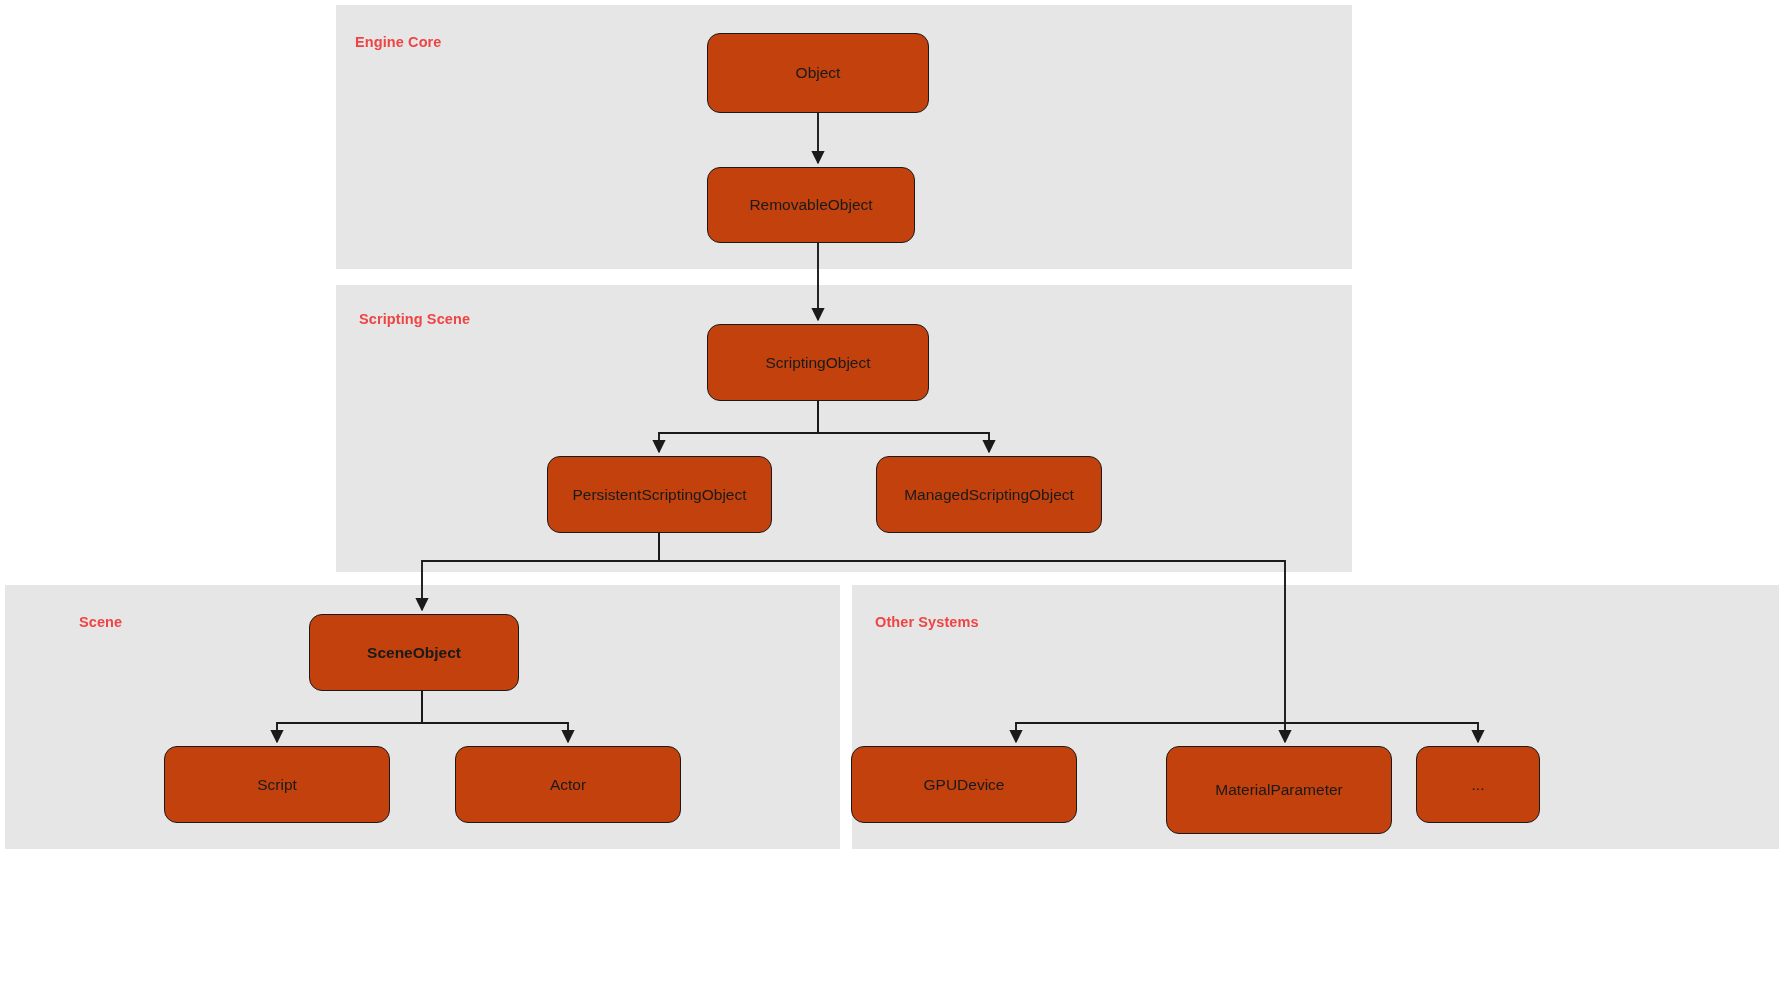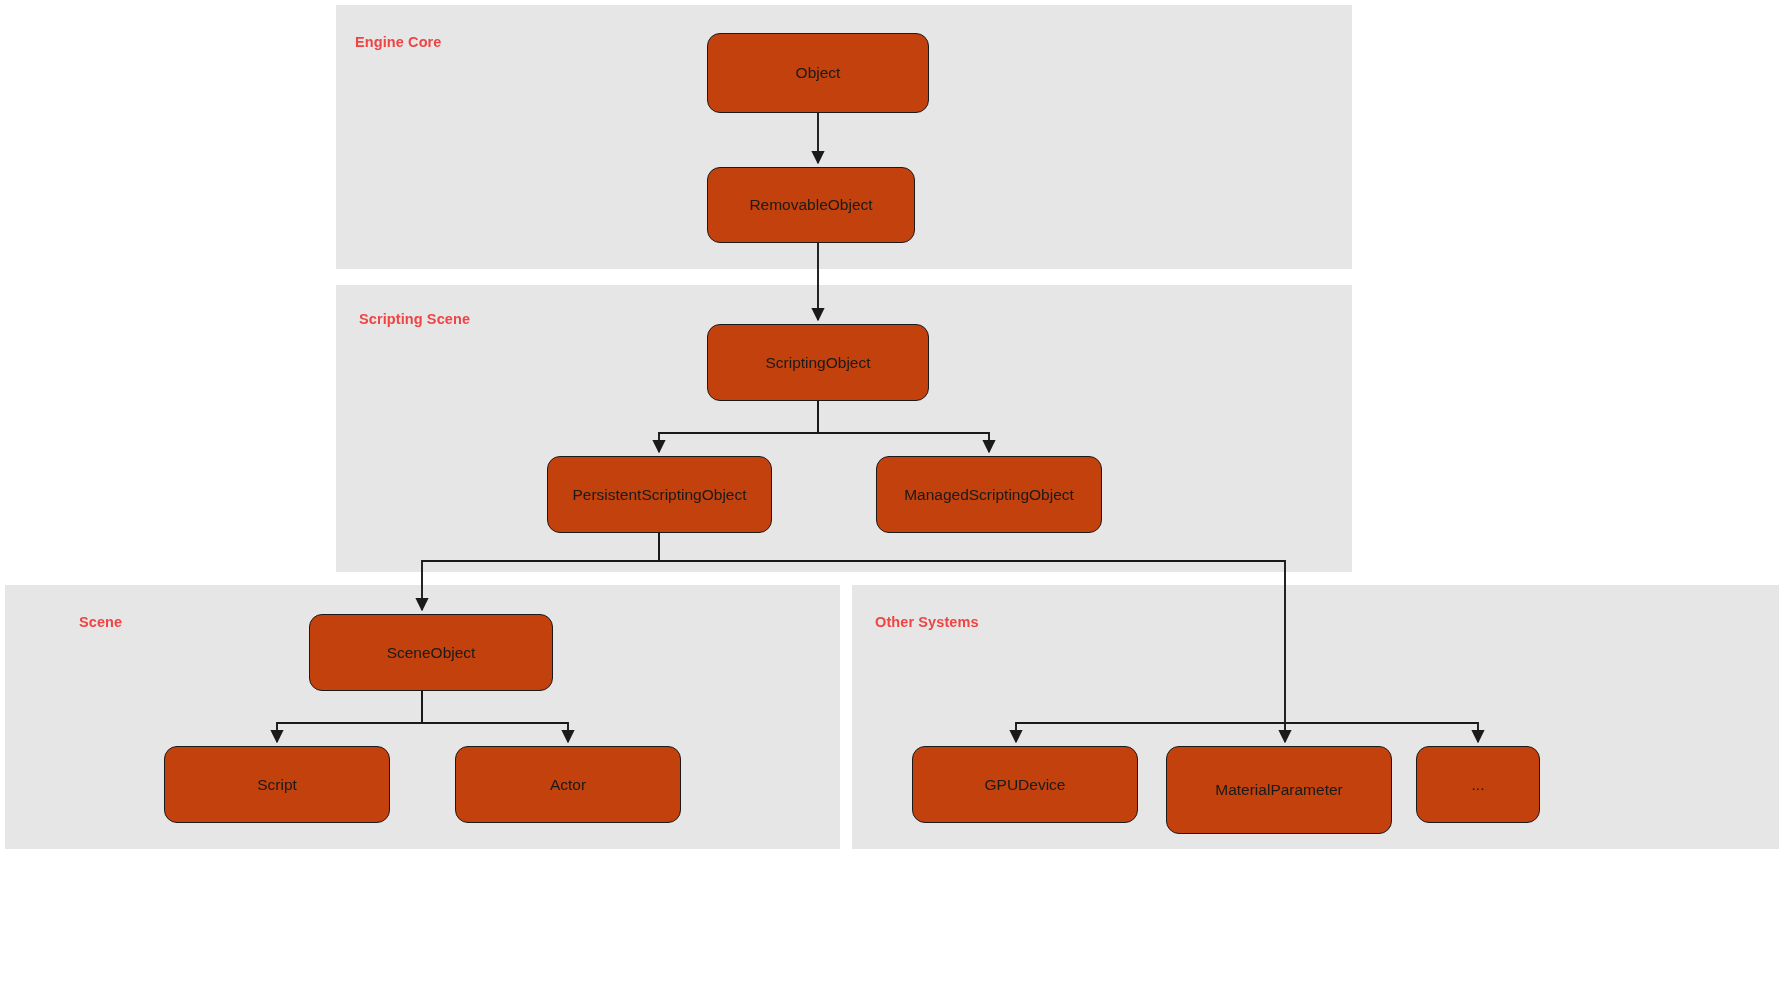--- a/index.html
+++ b/index.html
@@ -109,30 +109,30 @@
   </div>
   <div class="node" style="left: 707px; top: 324px; width: 222px; height: 77px;">
     <span class="node-label">ScriptingObject</span>
   </div>
   <div class="node" style="left: 547px; top: 456px; width: 225px; height: 77px;">
     <span class="node-label">PersistentScriptingObject</span>
   </div>
   <div class="node" style="left: 876px; top: 456px; width: 226px; height: 77px;">
     <span class="node-label">ManagedScriptingObject</span>
   </div>
-  <div class="node" style="left: 309px; top: 614px; width: 244px; height: 77px;">
+  <div class="node" style="left: 309px; top: 614px; width: 210px; height: 77px; font-weight: bold;">
     <span class="node-label">SceneObject</span>
   </div>
   <div class="node" style="left: 164px; top: 746px; width: 226px; height: 77px;">
     <span class="node-label">Script</span>
   </div>
   <div class="node" style="left: 455px; top: 746px; width: 226px; height: 77px;">
     <span class="node-label">Actor</span>
   </div>
-  <div class="node" style="left: 912px; top: 746px; width: 226px; height: 77px;">
+  <div class="node" style="left: 851px; top: 746px; width: 226px; height: 77px;">
     <span class="node-label">GPUDevice</span>
   </div>
   <div class="node" style="left: 1166px; top: 746px; width: 226px; height: 88px;">
     <span class="node-label">MaterialParameter</span>
   </div>
   <div class="node" style="left: 1416px; top: 746px; width: 124px; height: 77px;">
     <span class="node-label">...</span>
   </div>
 
 </div>

